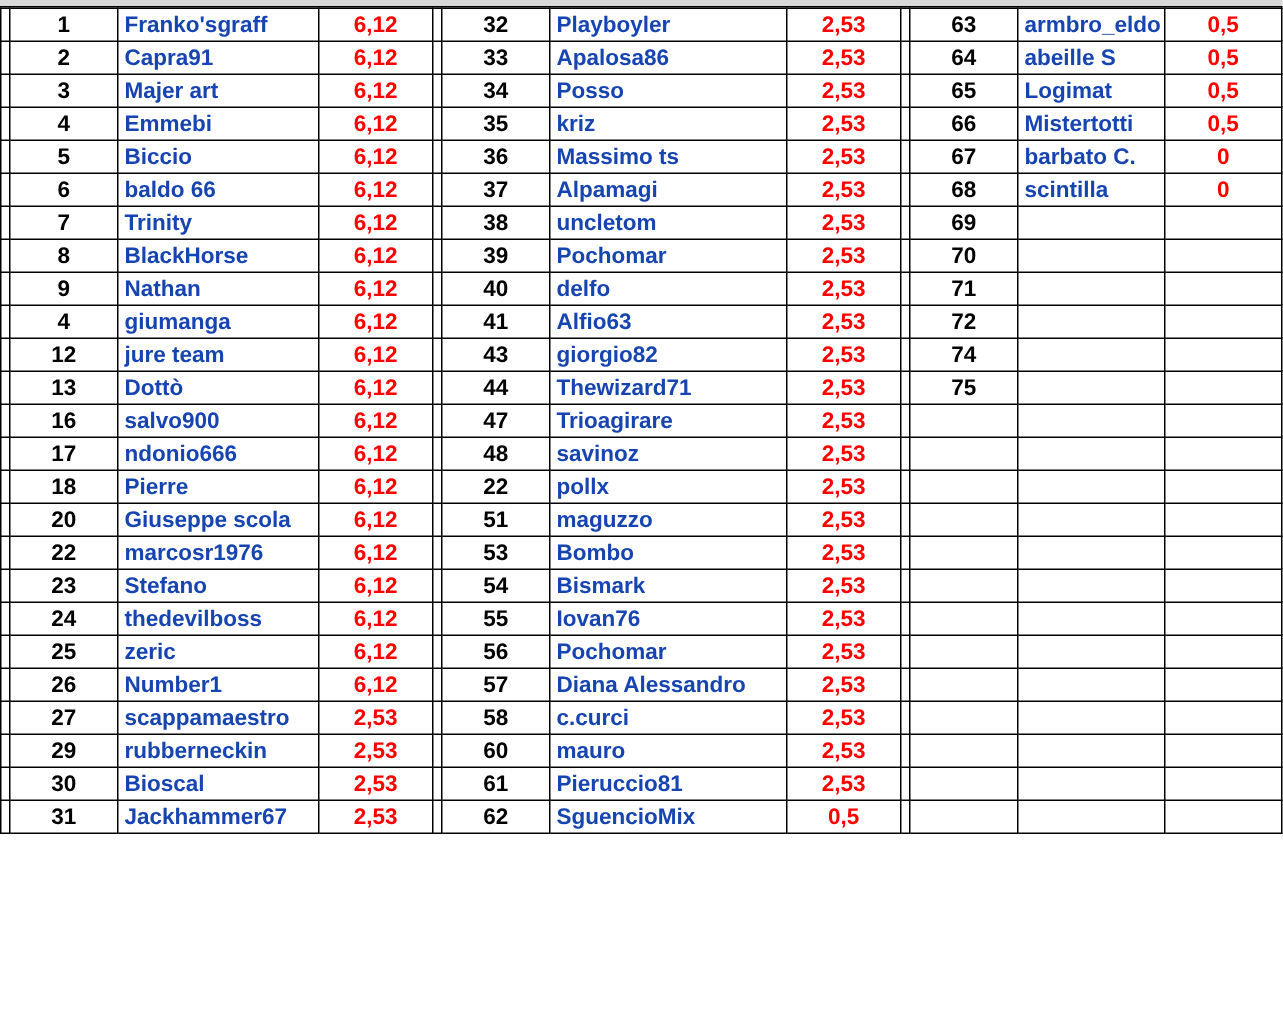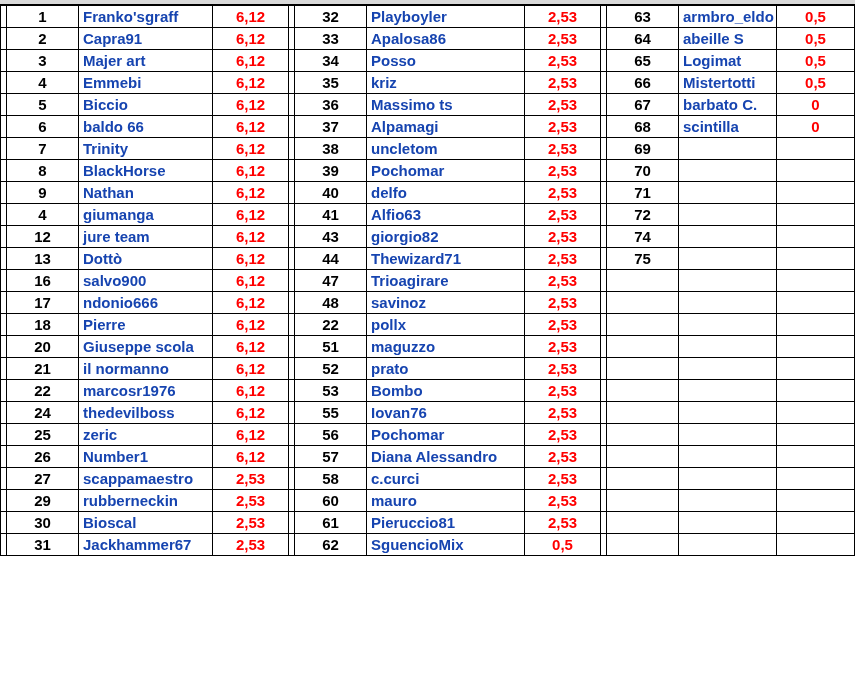--- a/index.html
+++ b/index.html
@@ -337,40 +337,40 @@
           <td class="rank">51</td>
           <td class="name">maguzzo</td>
           <td class="pts">2,53</td>
           <td class="gutter-blank"></td>
           <td class="rank"></td>
           <td class="name"></td>
           <td class="pts"></td>
         </tr>
         <tr>
           <td class="gutter"></td>
-          <td class="rank">21</td>
-          <td class="name">il normanno</td>
-          <td class="pts">6,12</td>
-          <td class="gutter-blank"></td>
-          <td class="rank">52</td>
-          <td class="name">prato</td>
-          <td class="pts">2,53</td>
-          <td class="gutter-blank"></td>
-          <td class="rank"></td>
-          <td class="name"></td>
-          <td class="pts"></td>
-        </tr>
-        <tr>
-          <td class="gutter"></td>
           <td class="rank">22</td>
           <td class="name">marcosr1976</td>
           <td class="pts">6,12</td>
           <td class="gutter-blank"></td>
           <td class="rank">53</td>
           <td class="name">Bombo</td>
+          <td class="pts">2,53</td>
+          <td class="gutter-blank"></td>
+          <td class="rank"></td>
+          <td class="name"></td>
+          <td class="pts"></td>
+        </tr>
+        <tr>
+          <td class="gutter"></td>
+          <td class="rank">23</td>
+          <td class="name">Stefano</td>
+          <td class="pts">6,12</td>
+          <td class="gutter-blank"></td>
+          <td class="rank">54</td>
+          <td class="name">Bismark</td>
           <td class="pts">2,53</td>
           <td class="gutter-blank"></td>
           <td class="rank"></td>
           <td class="name"></td>
           <td class="pts"></td>
         </tr>
         <tr>
           <td class="gutter"></td>
           <td class="rank">24</td>
           <td class="name">thedevilboss</td>

